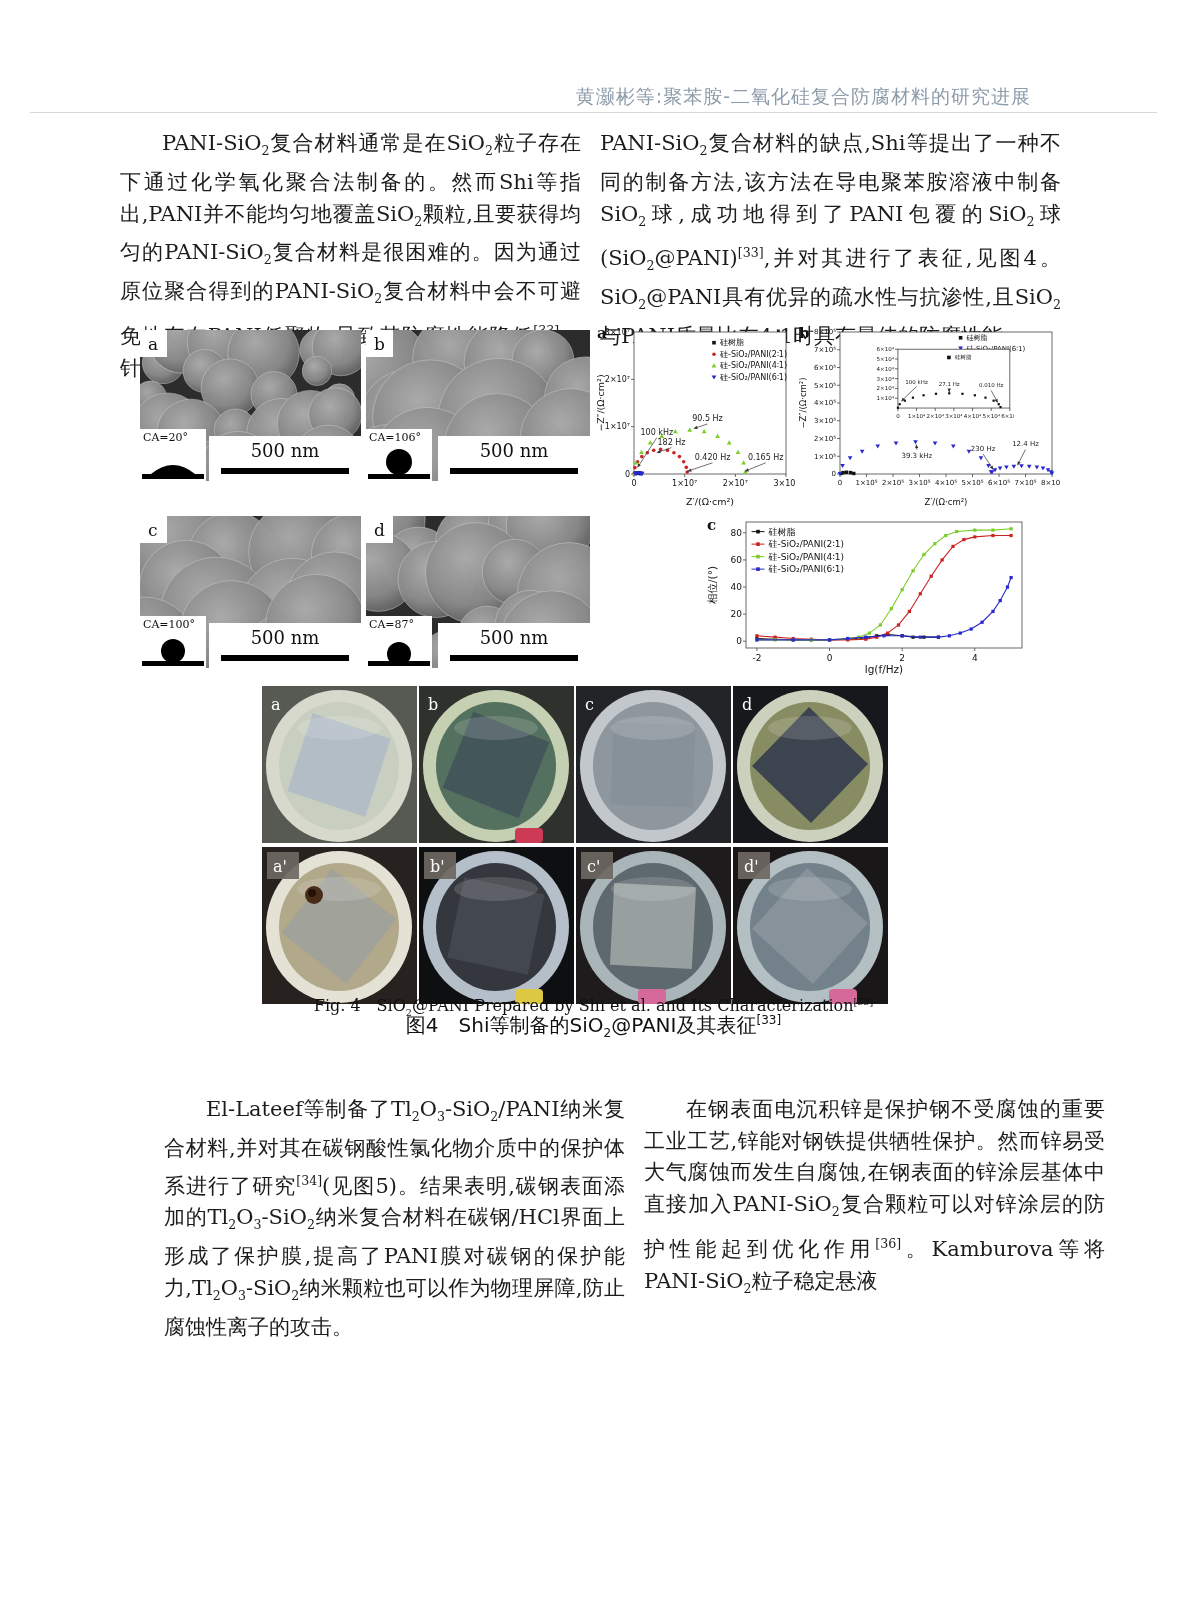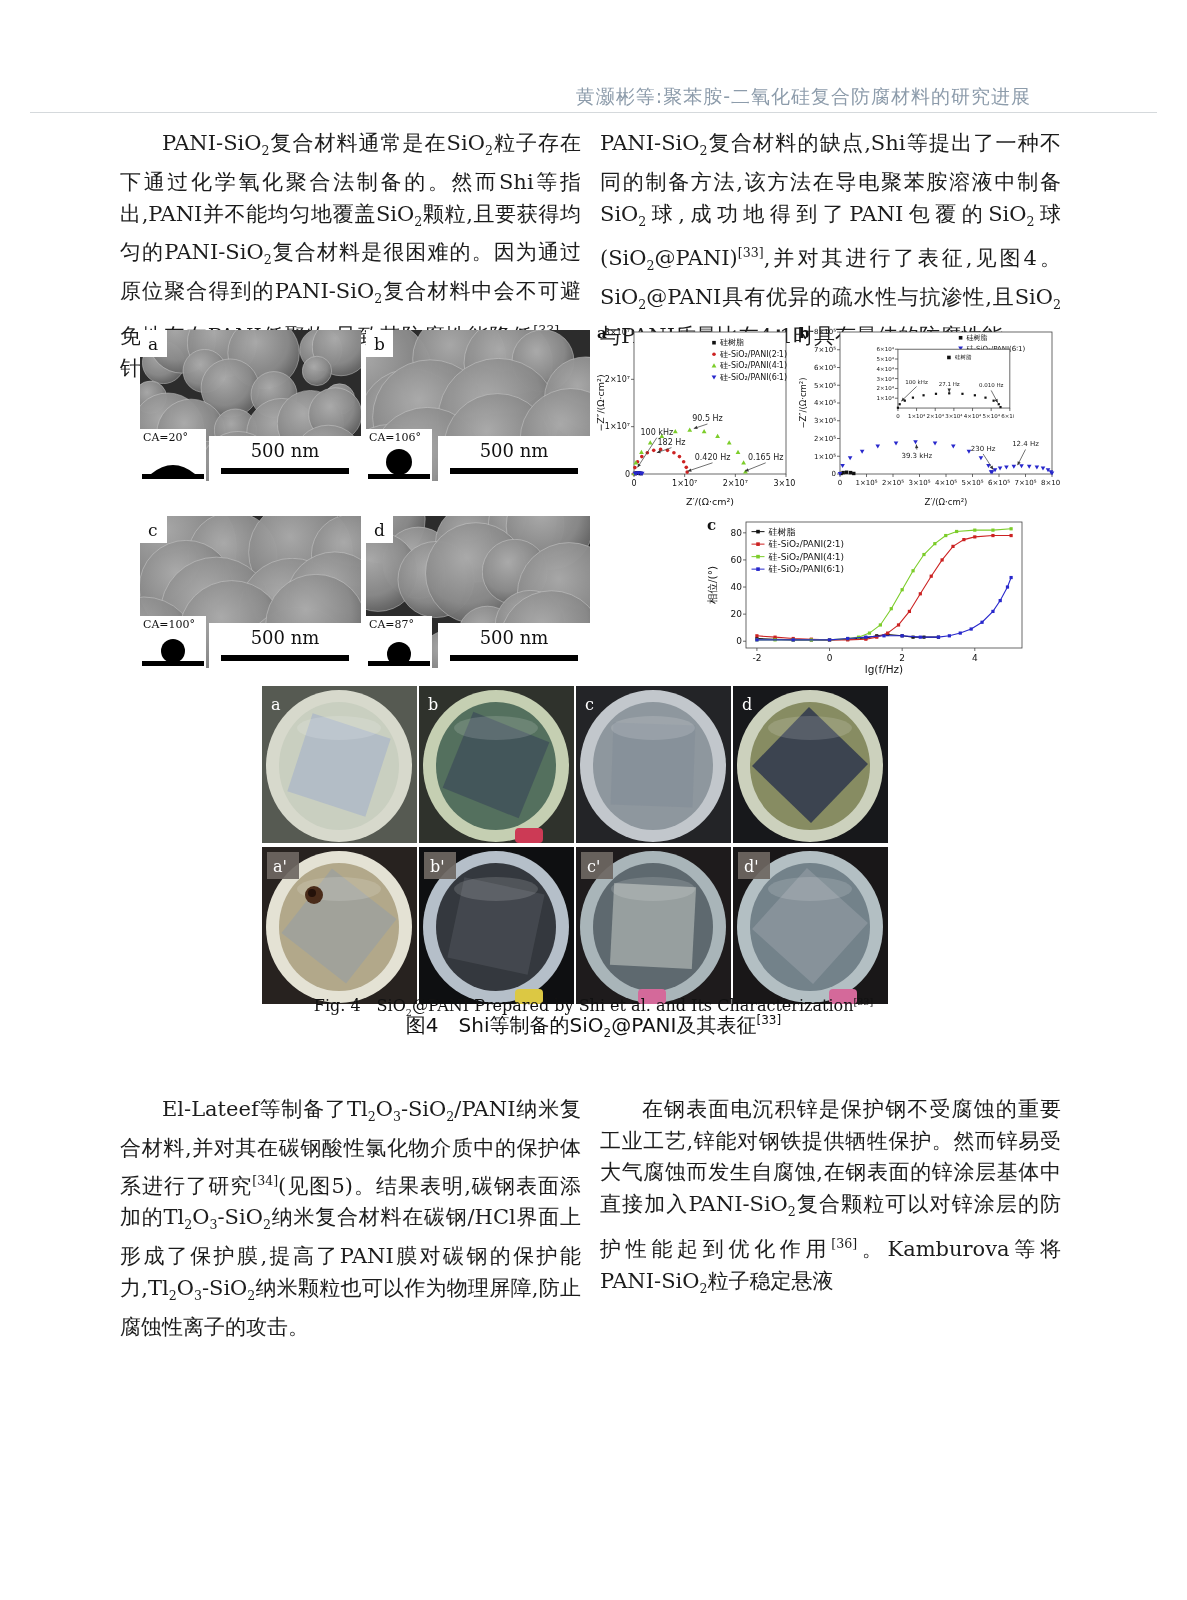--- a/index.html
+++ b/index.html
@@ -3,21 +3,21 @@
 <meta charset="utf-8">
 <style>
   html,body{margin:0;padding:0;background:#ffffff;}
   .page{position:relative;width:1187px;height:1348px;background:#fff;overflow:hidden;
         font-family:"DejaVu Serif","Liberation Serif",serif;color:#1c1c1c;}
   .header-title{position:absolute;top:84px;right:156px;font-size:19px;letter-spacing:1px;
         color:#8d9cab;font-family:"DejaVu Sans","Liberation Sans",sans-serif;}
   .header-rule{position:absolute;top:112px;left:30px;right:30px;border-top:1px solid #d5d9dc;}
   .textblock{position:absolute;left:120px;width:941px;display:flex;gap:19px;}
   .textblock.top{top:128px;}
-  .textblock.bottom{top:1094px;}
+  .textblock.bottom{top:1094px;margin-left:44px;}
   .col{width:461px;}
   .col p{margin:0;font-size:21px;line-height:31.7px;text-align:justify;color:#1c1c1c;}
   .col p.indent{text-indent:2em;}
   sub{font-size:60%;}
   sup{font-size:60%;}
   .caption{position:absolute;left:0;width:100%;text-align:center;font-weight:normal;color:#111;}
   .caption.zh{top:1012px;font-size:20px;font-family:"DejaVu Sans","Liberation Sans",sans-serif;}
   .caption.en{top:996px;font-size:16px;font-family:"DejaVu Serif","Liberation Serif",serif;}
   .sem{position:absolute;}
   #sem-a{left:140px;top:330px;width:221px;height:151px;}

